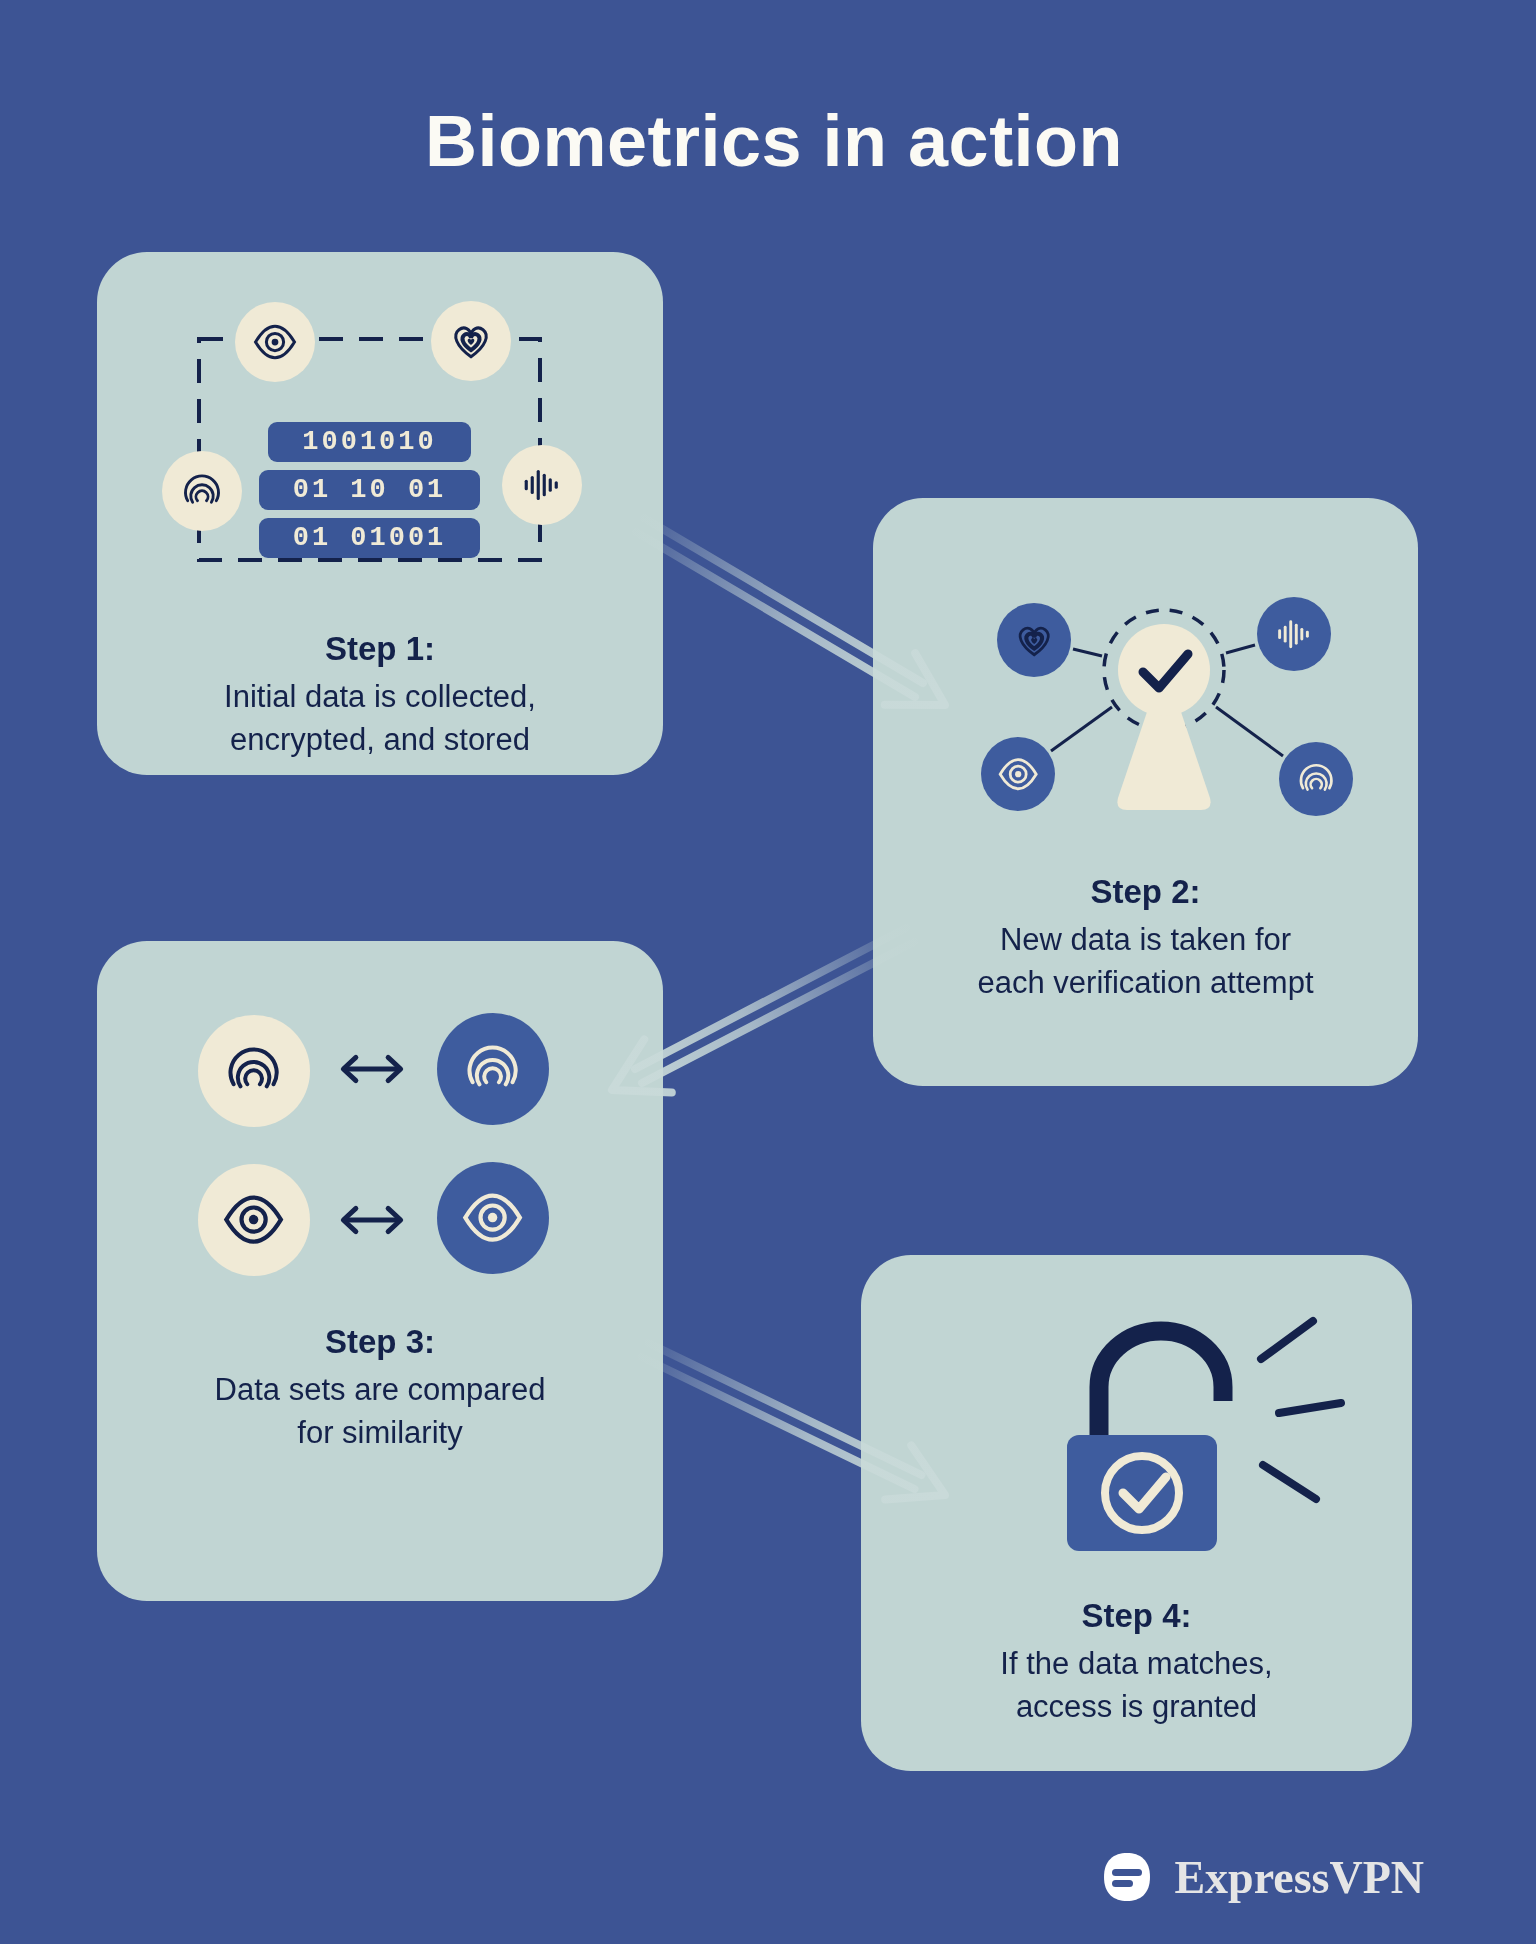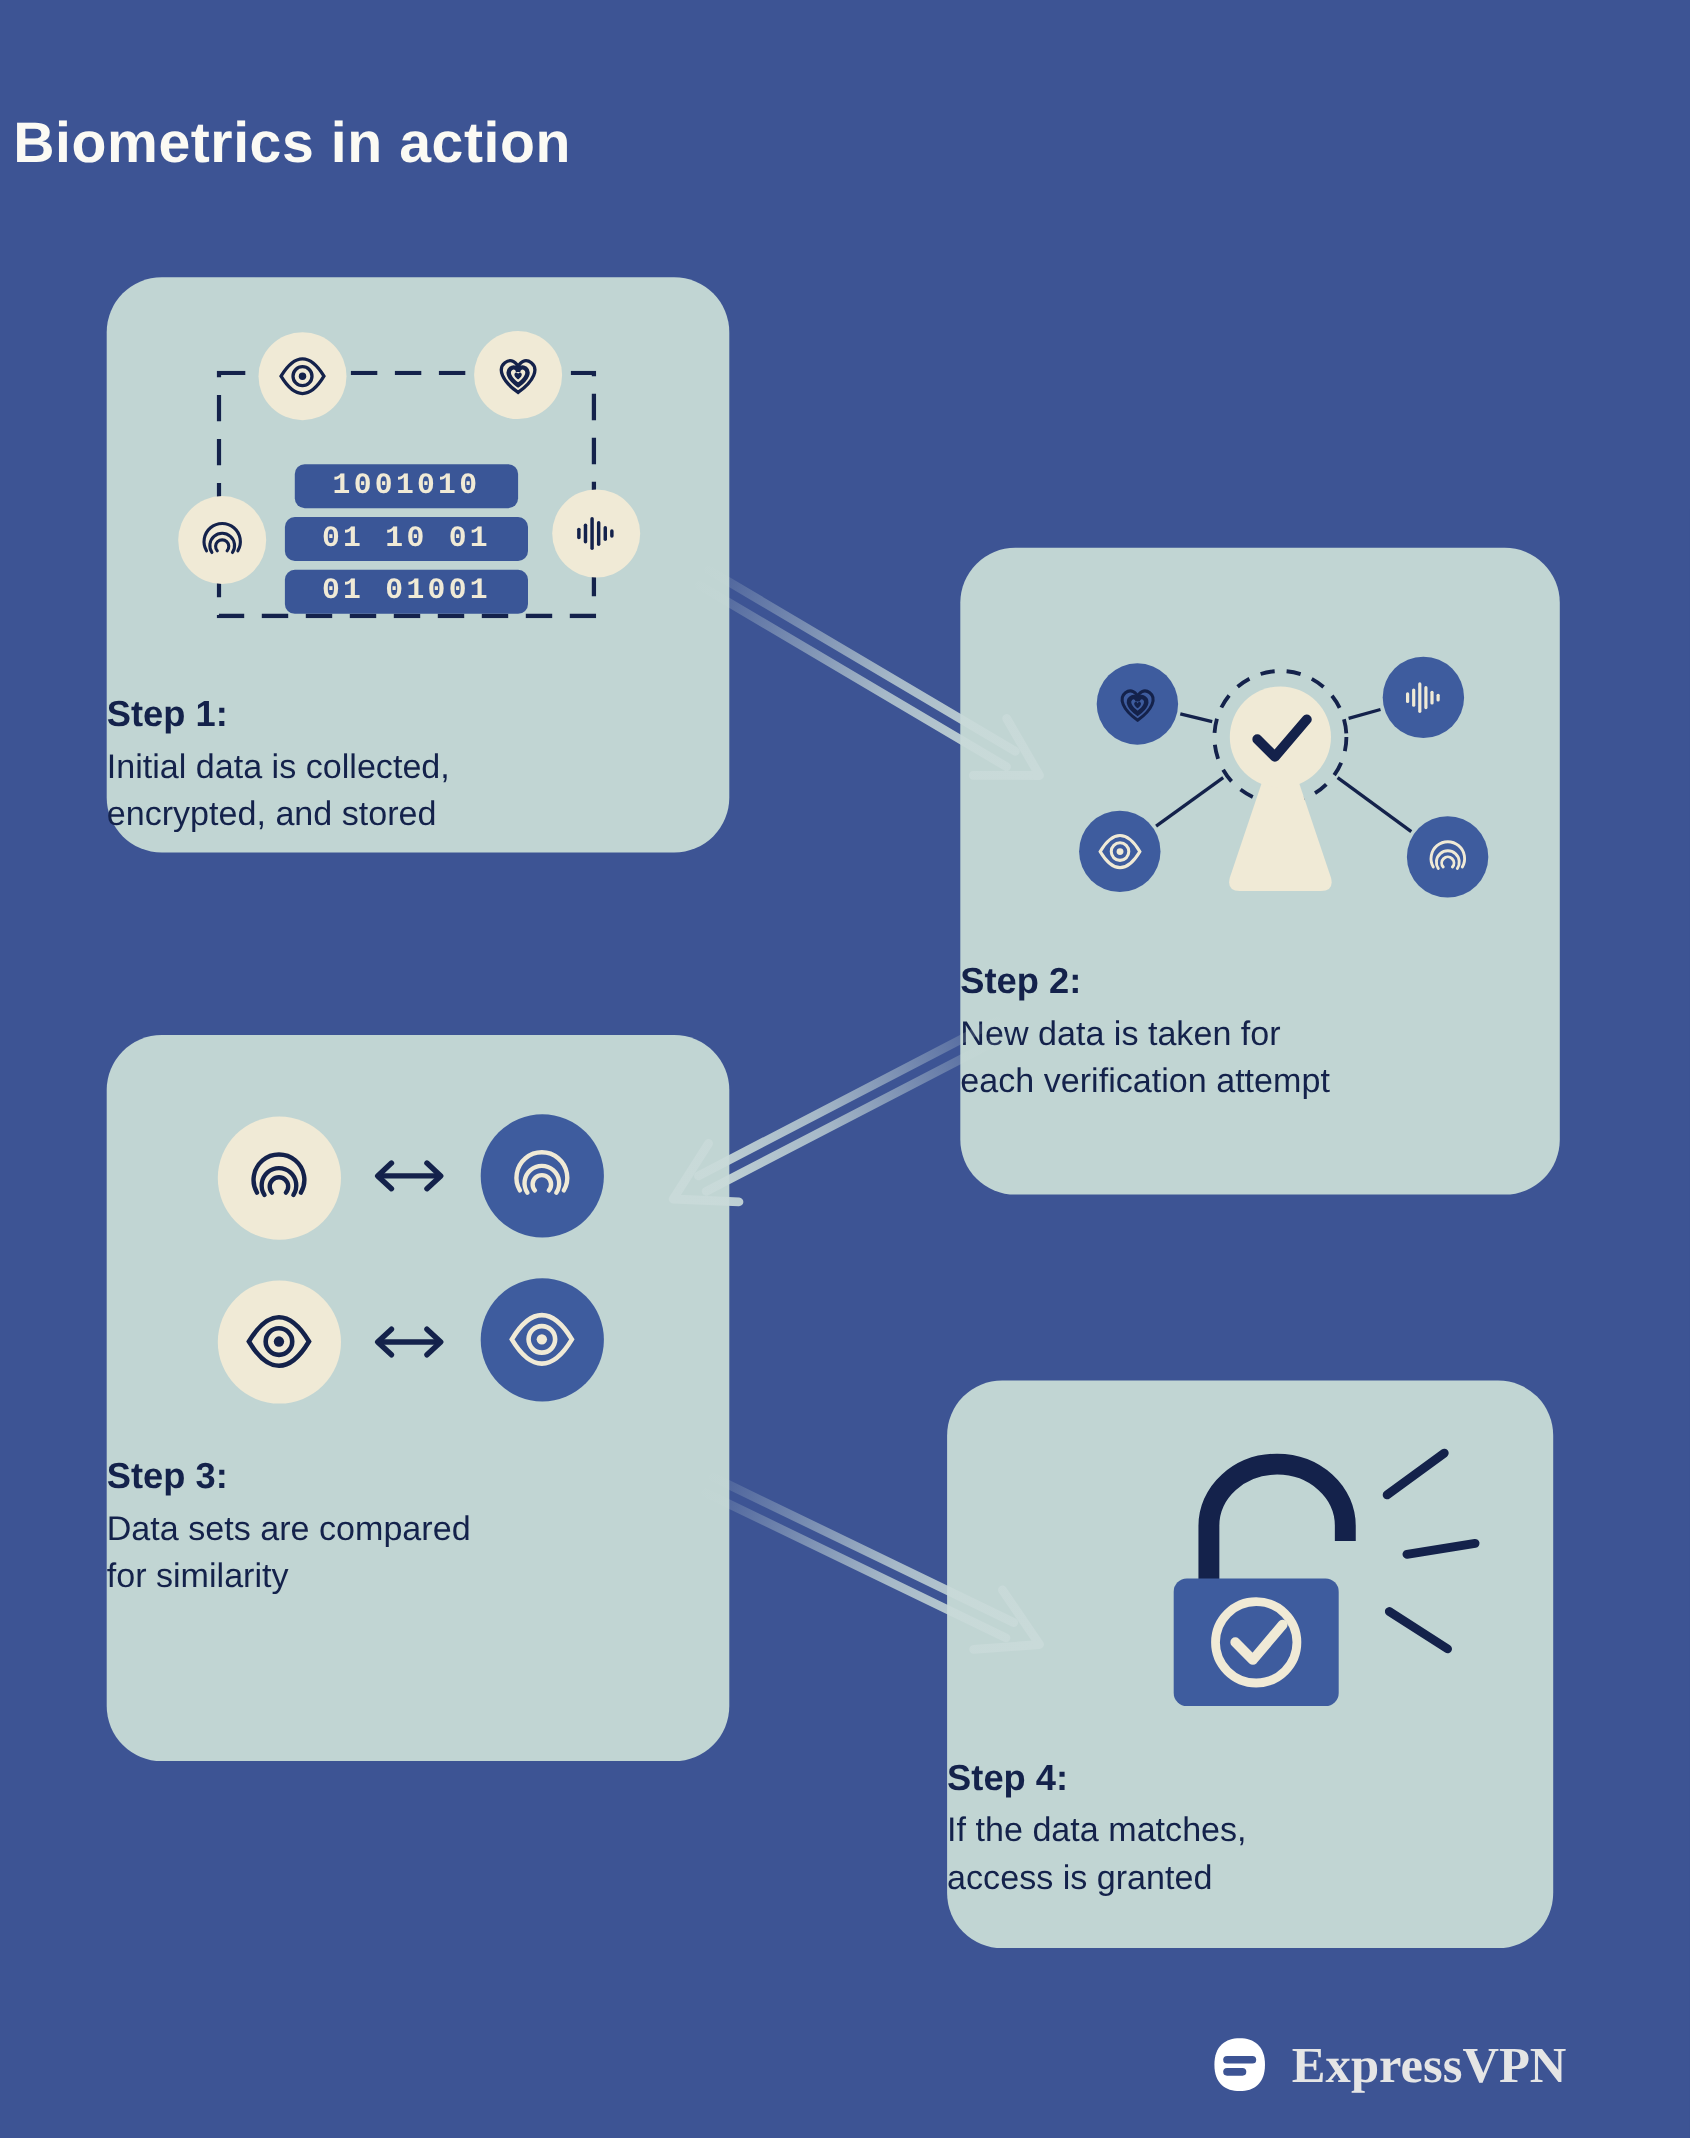--- a/index.html
+++ b/index.html
@@ -3,29 +3,29 @@
 <meta charset="utf-8">
 <style>
   *{box-sizing:border-box}
   html,body{margin:0;padding:0}
   body{
     width:1536px;height:1944px;position:relative;overflow:hidden;
     background:var(--background,#3D5494);
     font-family:"Liberation Sans","DejaVu Sans",sans-serif;
   }
   .title{
-    position:absolute;left:0;right:0;top:100px;
-    font-size:52px;font-weight:700;color:var(--text_light,#FBFAF4);letter-spacing:.5px;margin-left:12px;
+    position:absolute;left:0;right:0;top:100px;text-align:center;
+    font-size:72px;font-weight:700;color:var(--text_light,#FBFAF4);letter-spacing:.5px;margin-left:12px;
   }
   .card{position:absolute;background:var(--card,#C1D5D3);border-radius:50px}
   .circle{position:absolute;border-radius:50%;display:flex;align-items:center;justify-content:center}
   .circle.cream{background:var(--cream,#F0EAD6);color:var(--navy,#14224B)}
   .circle.blue{background:var(--blue,#3E5C9E);color:var(--cream,#F0EAD6)}
   .ic{width:60%;height:60%;display:block}
-  .card-text{position:absolute;left:0;right:0;color:var(--navy,#14224B)}
+  .card-text{position:absolute;left:0;right:0;text-align:center;color:var(--navy,#14224B)}
   .step-label{font-size:33px;font-weight:700;margin-bottom:8px}
   .step-desc{font-size:31px;line-height:1.38;white-space:pre-line}
   .pills{position:absolute;left:100px;top:170px;width:345px;display:flex;flex-direction:column;align-items:center;gap:8px}
   .pill{
     background:var(--pill,#3A5697);color:var(--cream,#F0EAD6);
     font-family:"Liberation Mono","DejaVu Sans Mono",monospace;font-weight:700;
     font-size:27px;letter-spacing:3px;padding:5px 34px;border-radius:9px;white-space:pre;
   }
   .s-navy{stroke:var(--navy,#14224B)}
   .s-cream{stroke:var(--cream,#F0EAD6)}

